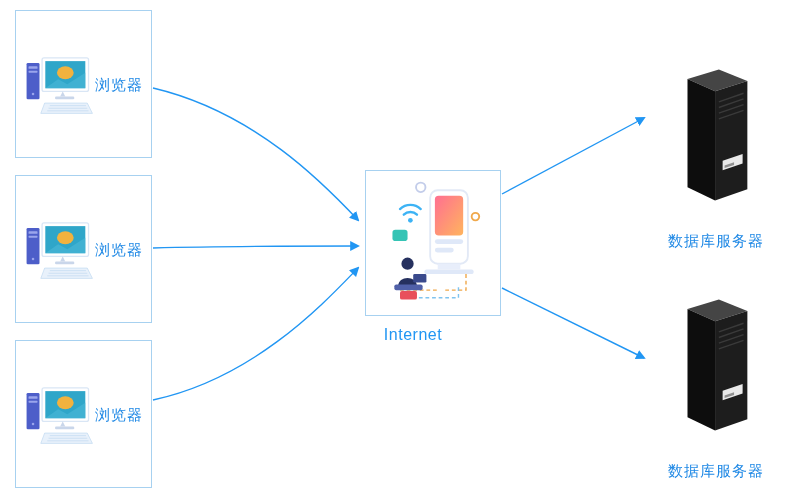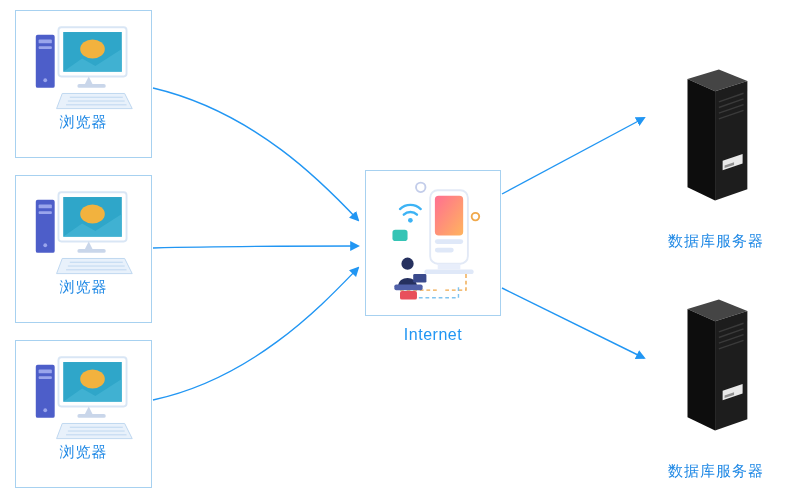--- a/index.html
+++ b/index.html
@@ -21,23 +21,23 @@
     pointer-events:none;
   }
   .client-box {
     position:absolute;
     left:15px;
     width:137px;
     height:148px;
     border:1px solid #a7d1f0;
     background:#ffffff;
     display:flex;
-    flex-direction:column;
+    flex-direction:row;
     align-items:center;
-    justify-content:flex-start;
+    justify-content:flex-end;
     padding:10px 8px 8px 8px;
   }
   .client-box .pc-art { width:104px; height:92px; }
   .diagram-label {
     font-size:15px;
     color:#1e88e5;
     letter-spacing:1px;
     text-align:center;
     white-space:nowrap;
   }
@@ -47,21 +47,21 @@
     width:136px; height:146px;
     border:1px solid #a7d1f0;
     background:#ffffff;
     display:flex;
     align-items:center;
     justify-content:center;
   }
   .internet-box .net-art { width:124px; height:132px; }
   .internet-label {
     position:absolute;
-    left:365px; top:326px;
+    left:345px; top:326px;
     width:136px;
     text-align:center;
     font-size:16px;
     color:#2196f3;
     letter-spacing:0.5px;
   }
   .server-group {
     position:absolute;
     left:646px;
     width:140px;

